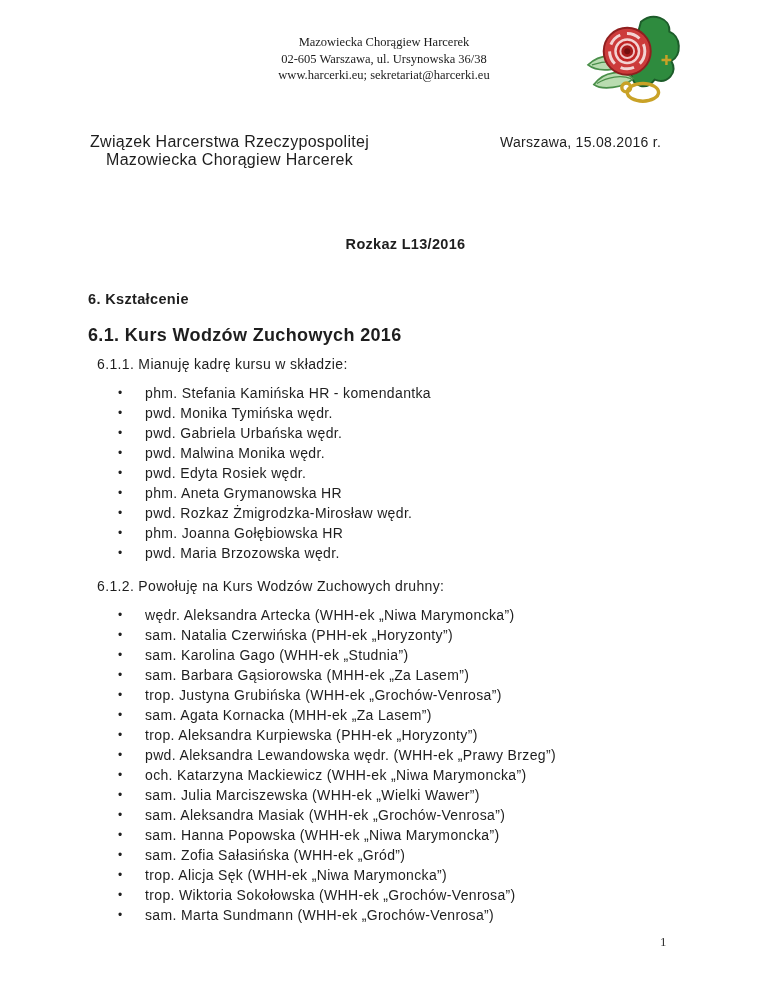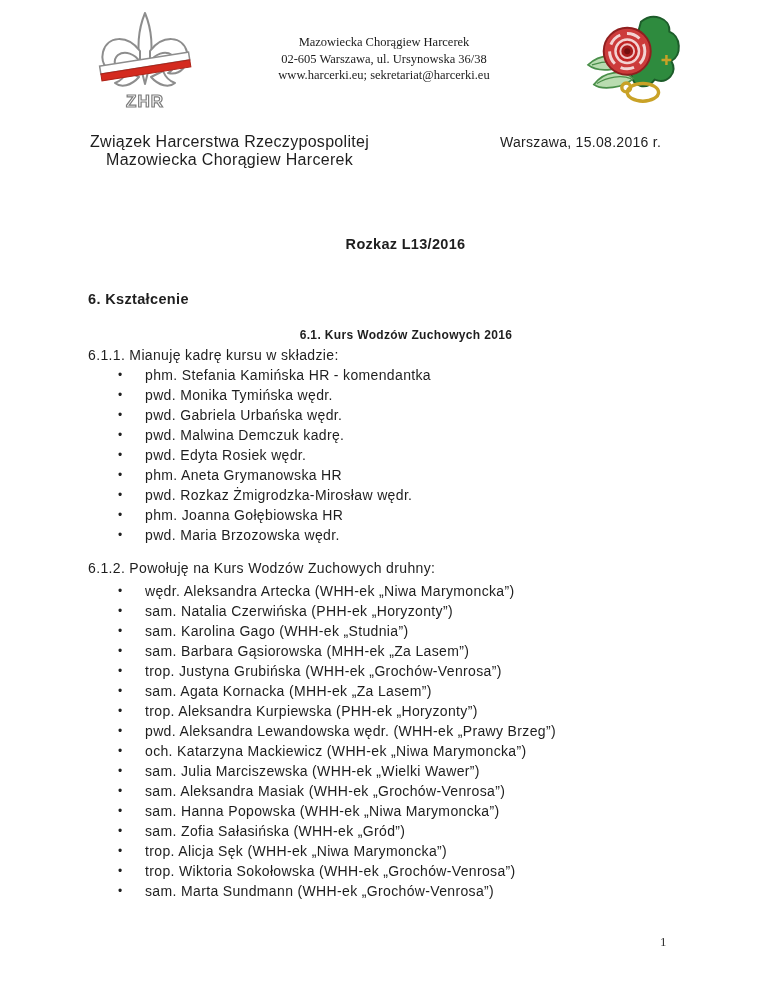--- a/index.html
+++ b/index.html
@@ -59,22 +59,22 @@
 
   
   .content {
     position: absolute;
     left: 88px; right: 44px; top: 289px;
     font-size: 14px;
     letter-spacing: 0.35px;
     line-height: 20px;
   }
   .h-section    { font-weight: 700; font-size: 14.5px; margin: 0; }
-  .h-subsection { font-weight: 700; font-size: 12px; margin: 16px 0 0 0; text-align: center; }
-  .clause-label { margin: 0; }
+  .h-subsection { font-weight: 700; font-size: 18px; margin: 16px 0 0 0; }
+  .clause-label { margin: 9px; }
   .clause-612   { margin-top: 13px; }
 
   ul.blist { list-style: none; margin: 0; padding: 0; }
   ul.blist-612 { margin-top: 3px; }
   ul.blist li {
     position: relative;
     padding-left: 57px;
     line-height: 20px;
   }
   ul.blist li::before {
@@ -93,36 +93,20 @@
     font-family: "Liberation Serif", serif;
     font-size: 13px;
     color: #333;
   }
 </style>
 </head>
 <body>
 
 <div class="page">
 
-  <div class="logo-left">
-    <svg viewBox="0 0 100 100" aria-hidden="true">
-      <g stroke="#8d8d8d" stroke-width="2" fill="#ffffff" stroke-linejoin="round">
-        <path d="M50 3 C43 20 42 40 46 58 L50 74 L54 58 C58 40 57 20 50 3 Z"></path>
-        <path d="M45 41 C32 24 12 26 8 42 C5 55 15 66 27 63 C20 59 17 50 23 45 C30 40 40 44 45 52 Z"></path>
-        <path d="M55 41 C68 24 88 26 92 42 C95 55 85 66 73 63 C80 59 83 50 77 45 C70 40 60 44 55 52 Z"></path>
-        <path d="M44 67 C36 76 26 78 20 73 C26 71 30 66 32 61 Z"></path>
-        <path d="M56 67 C64 76 74 78 80 73 C74 71 70 66 68 61 Z"></path>
-      </g>
-      <g transform="rotate(-9 50 55)">
-        <rect x="5" y="49" width="90" height="8" fill="#ffffff" stroke="#8d8d8d" stroke-width="1.5"></rect>
-        <rect x="5" y="57" width="90" height="7" fill="#d42a1e" stroke="#b02318" stroke-width="1"></rect>
-      </g>
-      <text x="50" y="97" text-anchor="middle" font-family="Liberation Sans, sans-serif" font-size="17" font-weight="700" fill="#ffffff" stroke="#7d7d7d" stroke-width="1.2" letter-spacing="1">ZHR</text>
-    </svg>
-  </div>
 
   <div class="letterhead-text">
     <div>Mazowiecka Chorągiew Harcerek</div>
     <div>02-605 Warszawa, ul. Ursynowska 36/38</div>
     <div>www.harcerki.eu; sekretariat@harcerki.eu</div>
   </div>
 
   <div class="logo-right">
     <svg viewBox="0 0 110 100" aria-hidden="true">
 
@@ -160,21 +144,21 @@
 
   <div class="content">
     <p class="h-section">6. Kształcenie</p>
     <p class="h-subsection">6.1. Kurs Wodzów Zuchowych 2016</p>
 
     <p class="clause-label">6.1.1. Mianuję kadrę kursu w składzie:</p>
     <ul class="blist">
       <li>phm. Stefania Kamińska HR - komendantka</li>
       <li>pwd. Monika Tymińska wędr.</li>
       <li>pwd. Gabriela Urbańska wędr.</li>
-      <li>pwd. Malwina Demczuk kadrę.</li>
+      <li>pwd. Malwina Monika wędr.</li>
       <li>pwd. Edyta Rosiek wędr.</li>
       <li>phm. Aneta Grymanowska HR</li>
       <li>pwd. Rozkaz Żmigrodzka-Mirosław wędr.</li>
       <li>phm. Joanna Gołębiowska HR</li>
       <li>pwd. Maria Brzozowska wędr.</li>
     </ul>
 
     <p class="clause-label clause-612">6.1.2. Powołuję na Kurs Wodzów Zuchowych druhny:</p>
     <ul class="blist blist-612">
       <li>wędr. Aleksandra Artecka  (WHH-ek „Niwa Marymoncka”)</li>

